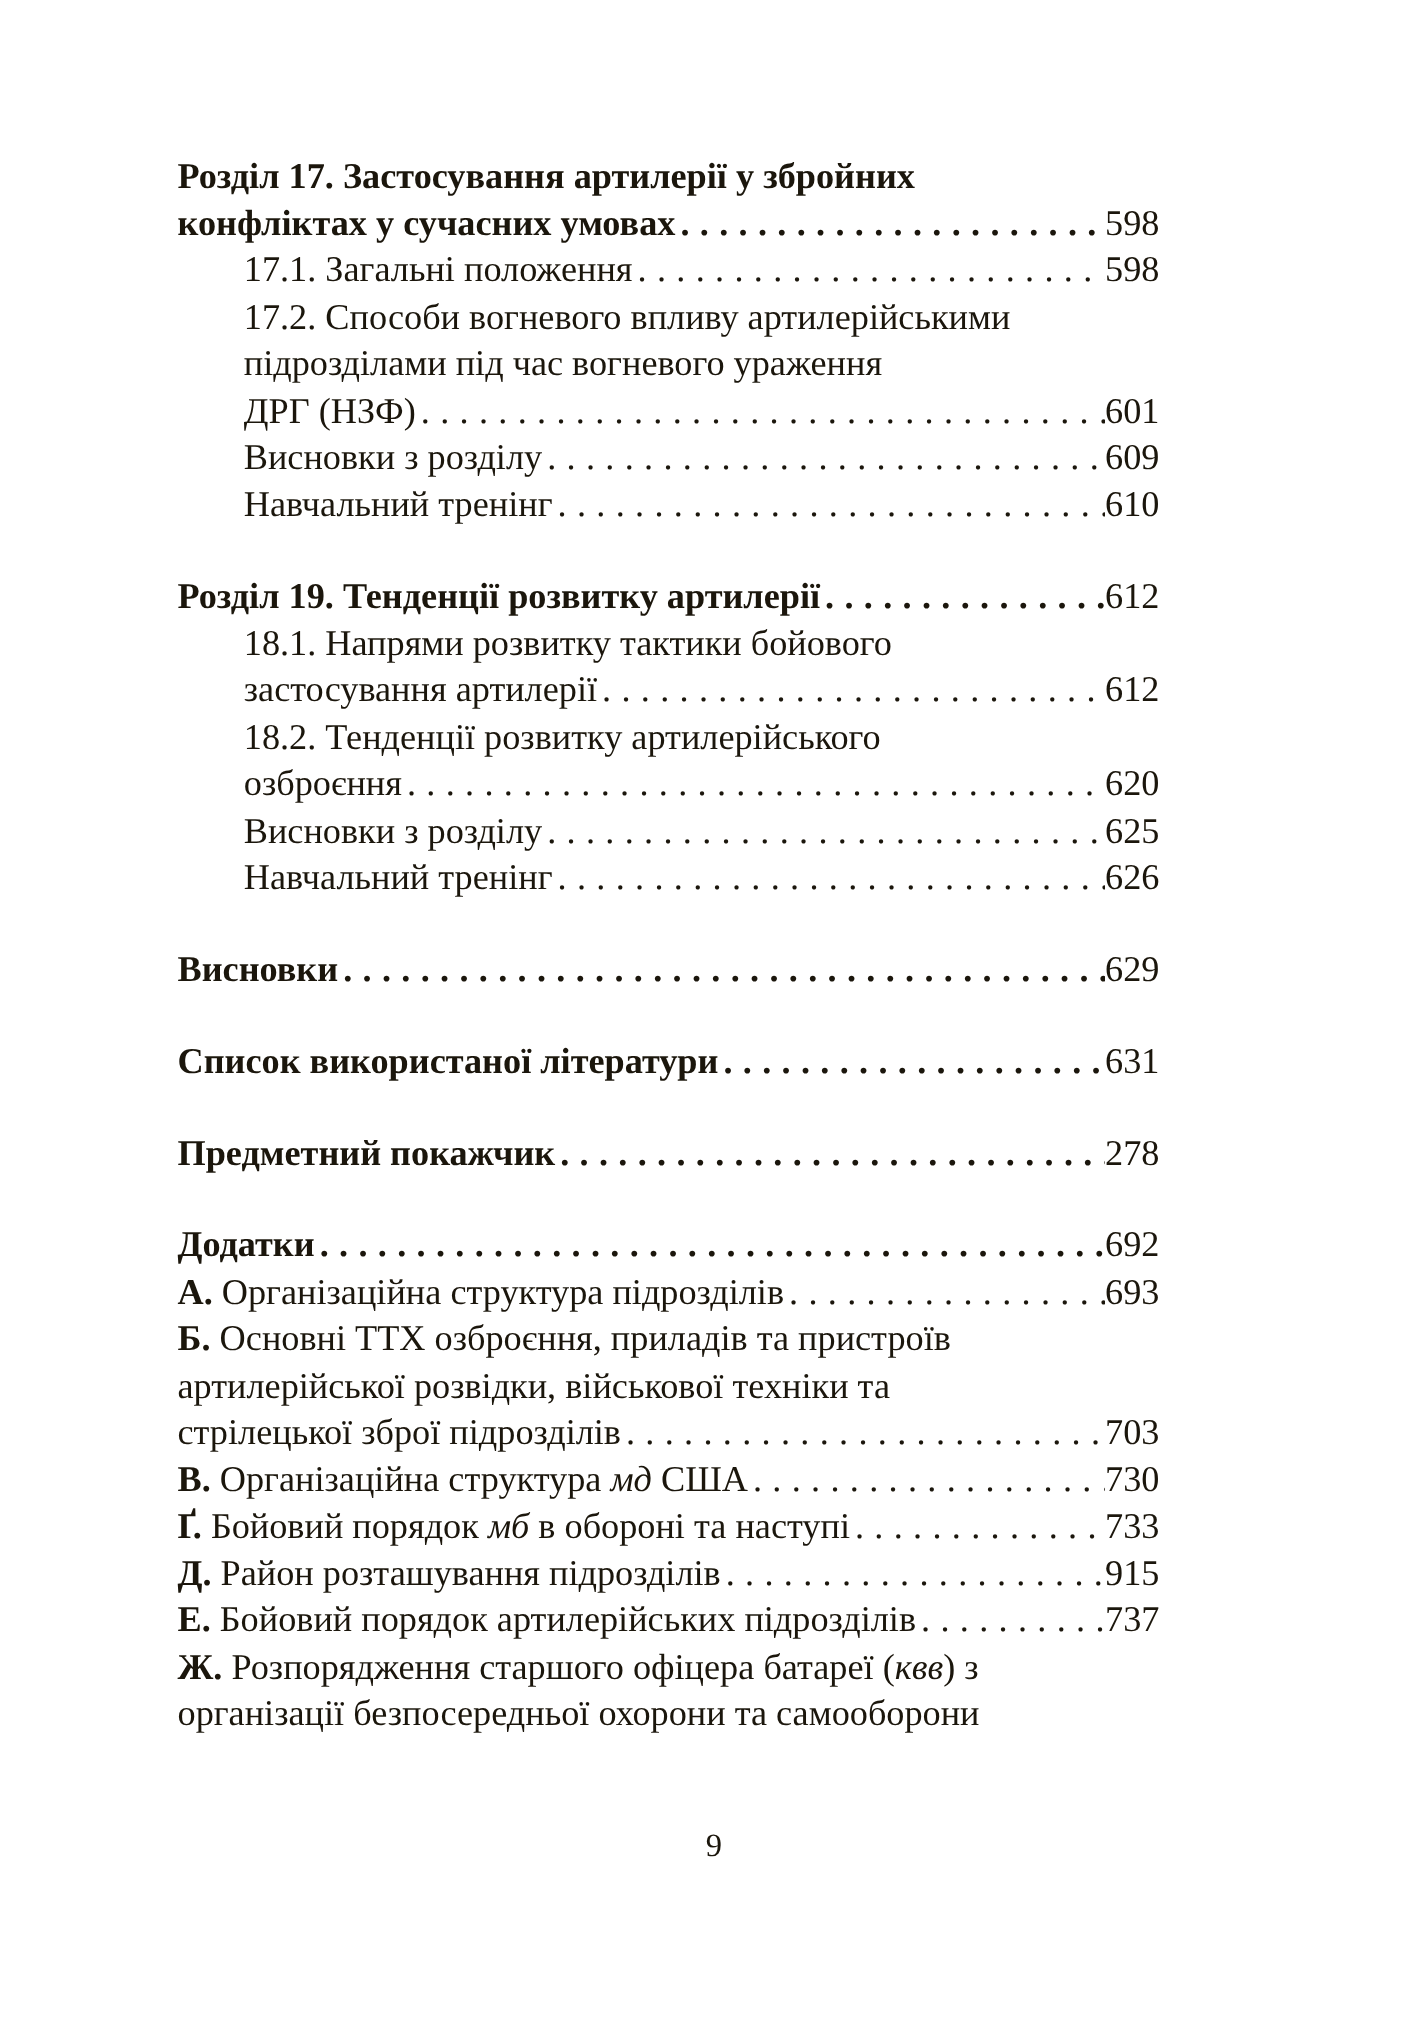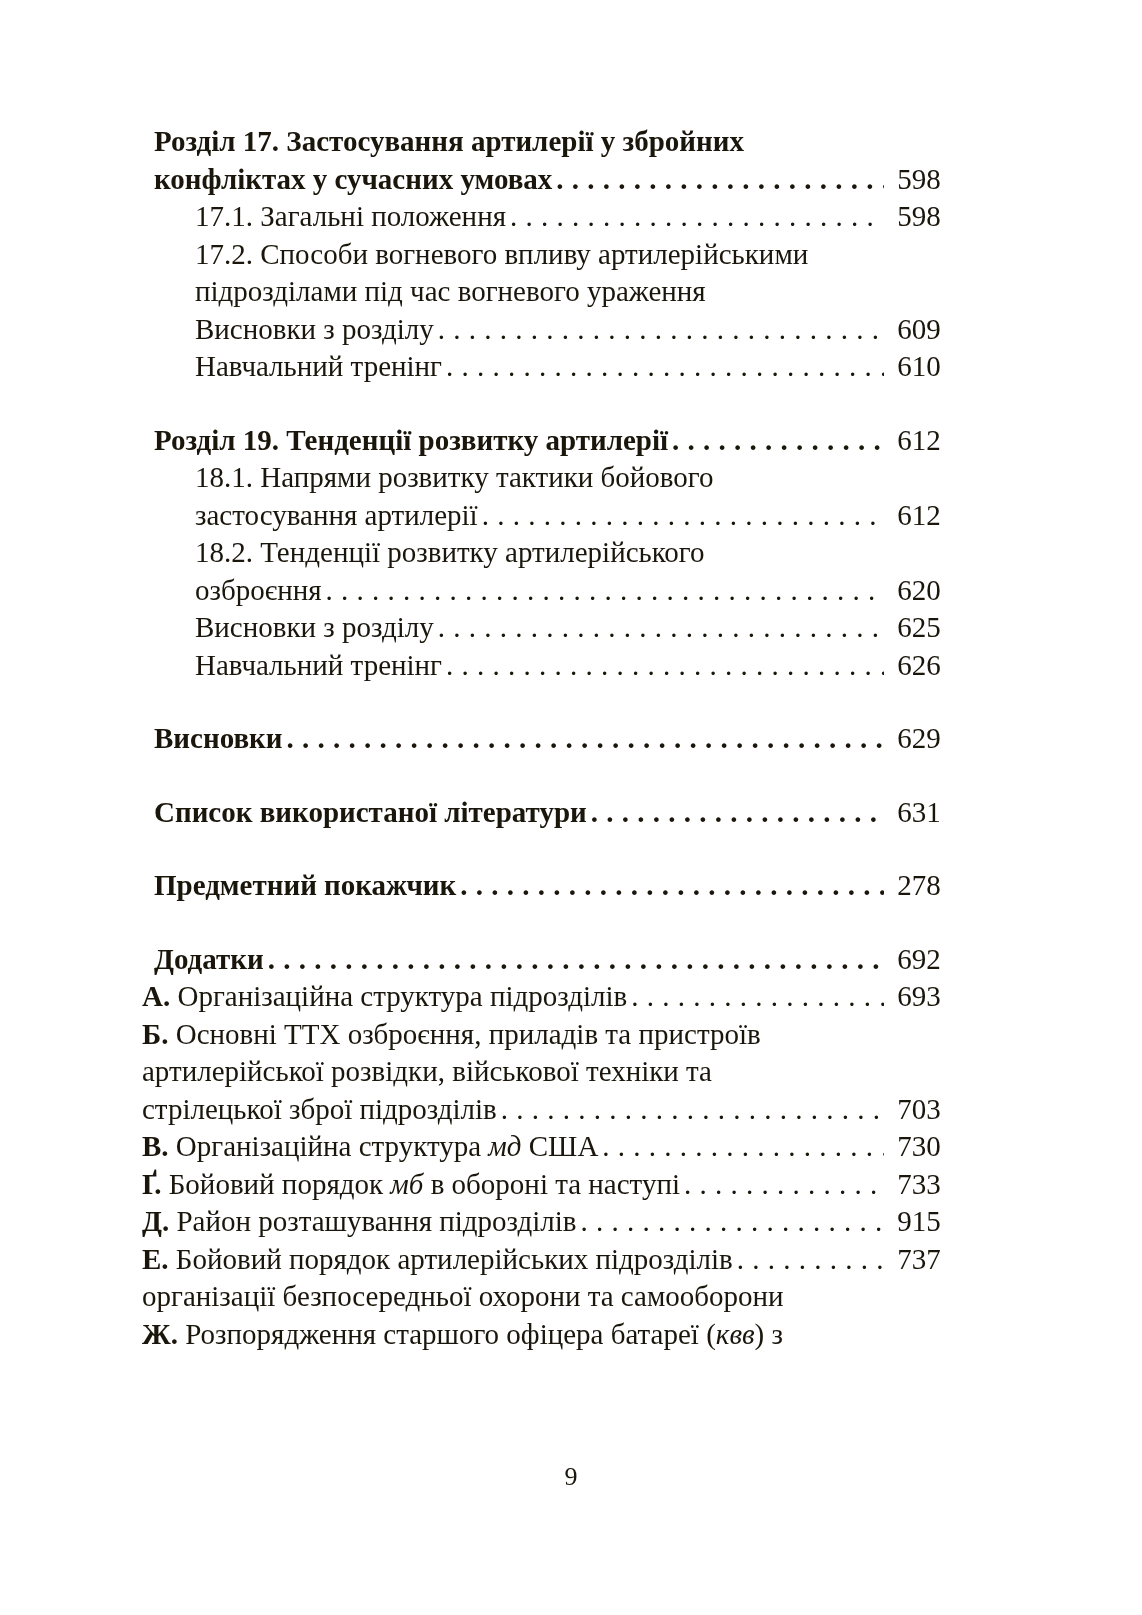--- a/index.html
+++ b/index.html
@@ -5,22 +5,22 @@
   html, body { margin: 0; padding: 0; }
   body { width: 1142px; height: 1615px; background: #ffffff; position: relative; overflow: hidden;
          font-family: "Liberation Serif", "DejaVu Serif", serif; color: #1b160c; }
   .toc { position: absolute; left: 142px; width: 812px; top: 123px; }
   .line { position: relative; height: 37.5px; line-height: 37.5px; font-size: 29px; white-space: nowrap; }
   .line.ind { padding-left: 53px; }
   .row { display: flex; align-items: baseline; }
   .row .t { flex: 0 0 auto; background: #fff; padding-right: 4px; }
   .row .dots { flex: 1 1 auto; overflow: hidden; letter-spacing: 5.6px; color: #1b160c; }
   .row .dots::before { content: ". . . . . . . . . . . . . . . . . . . . . . . . . . . . . . . . . . . . . . . . . . . . . . . . . . . . . . . . . . . . . . . . . . . . . . . . ."; letter-spacing: 0; word-spacing: 1px; }
-  .row .p { flex: 0 0 auto; width: 70px; text-align: center; }
-  .b { font-weight: bold; margin-left: 12px; }
+  .row .p { flex: 0 0 auto; width: 70px; text-align: left; }
+  .b { font-weight: bold; }
   .i { font-style: italic; }
   .gap { height: 36px; }
   .pagenum { position: absolute; top: 1462px; left: 0; width: 1142px; text-align: center; font-size: 26px; }
 </style>
 </head>
 <body>
 
 <div class="toc">
 
   <div class="line b"><span>Розділ 17. Застосування артилерії у збройних</span></div>
@@ -29,20 +29,25 @@
     <span class="dots"></span>
     <span class="p" style="font-weight:normal">598</span>
   </div>
   <div class="line ind row">
     <span class="t">17.1. Загальні положення</span>
     <span class="dots"></span>
     <span class="p">598</span>
   </div>
   <div class="line ind"><span>17.2. Способи вогневого впливу артилерійськими</span></div>
   <div class="line ind"><span>підрозділами під час вогневого ураження</span></div>
+  <div class="line ind row">
+    <span class="t">ДРГ (НЗФ)</span>
+    <span class="dots"></span>
+    <span class="p">601</span>
+  </div>
   <div class="line ind row">
     <span class="t">Висновки з розділу</span>
     <span class="dots"></span>
     <span class="p">609</span>
   </div>
   <div class="line ind row">
     <span class="t">Навчальний тренінг</span>
     <span class="dots"></span>
     <span class="p">610</span>
   </div>
@@ -133,17 +138,17 @@
   <div class="line row">
     <span class="t"><b>Д.</b> <span>Район розташування підрозділів</span></span>
     <span class="dots"></span>
     <span class="p">915</span>
   </div>
   <div class="line row">
     <span class="t"><b>Е.</b> <span>Бойовий порядок артилерійських підрозділів</span></span>
     <span class="dots"></span>
     <span class="p">737</span>
   </div>
+  <div class="line"><b>Ж.</b> <span>Розпорядження старшого офіцера батареї (</span><span class="i">квв</span><span>) з</span></div>
   <div class="line"><span>організації безпосередньої охорони та самооборони</span></div>
-  <div class="line"><b>Ж.</b> <span>Розпорядження старшого офіцера батареї (</span><span class="i">квв</span><span>) з</span></div>
 </div>
 
 <div class="pagenum">9</div>
 
 </body></html>

